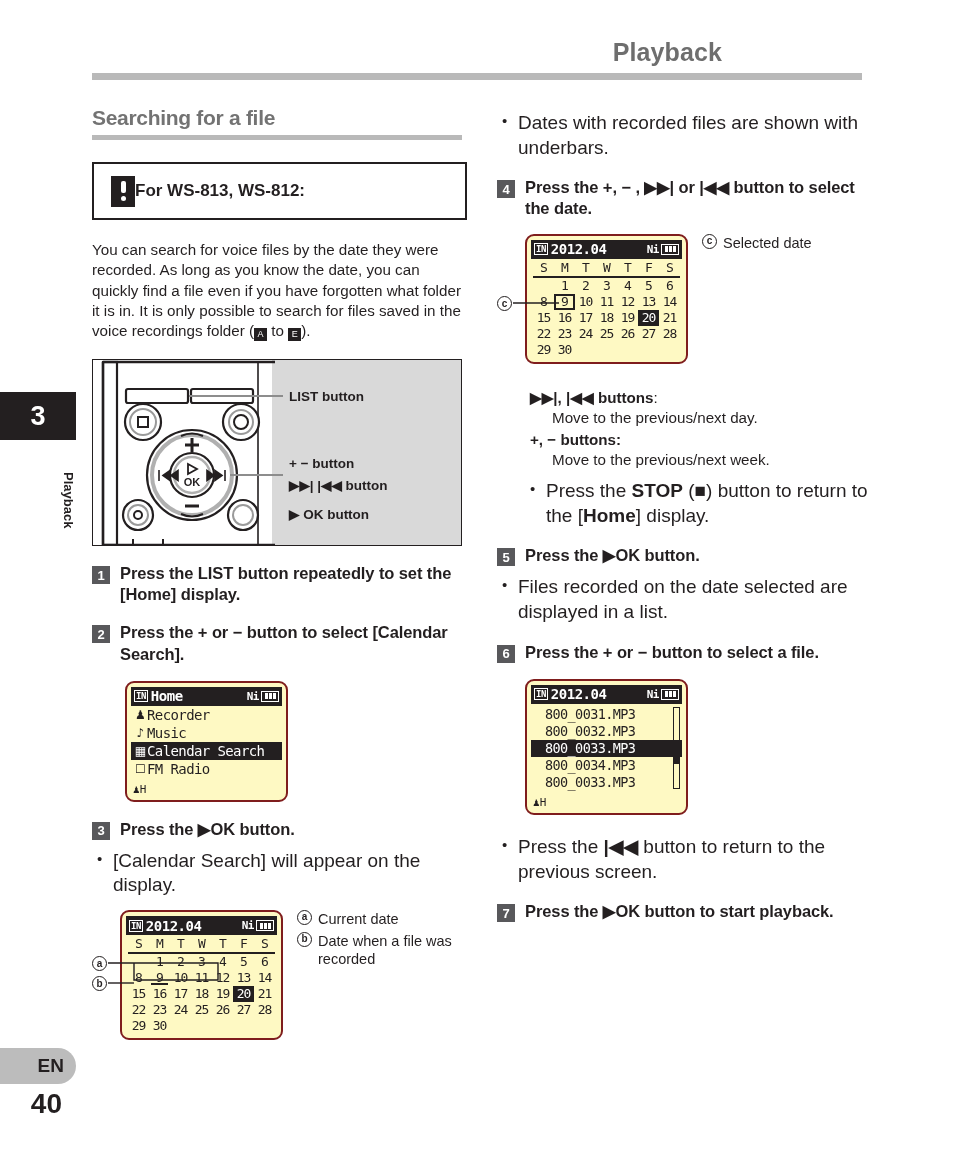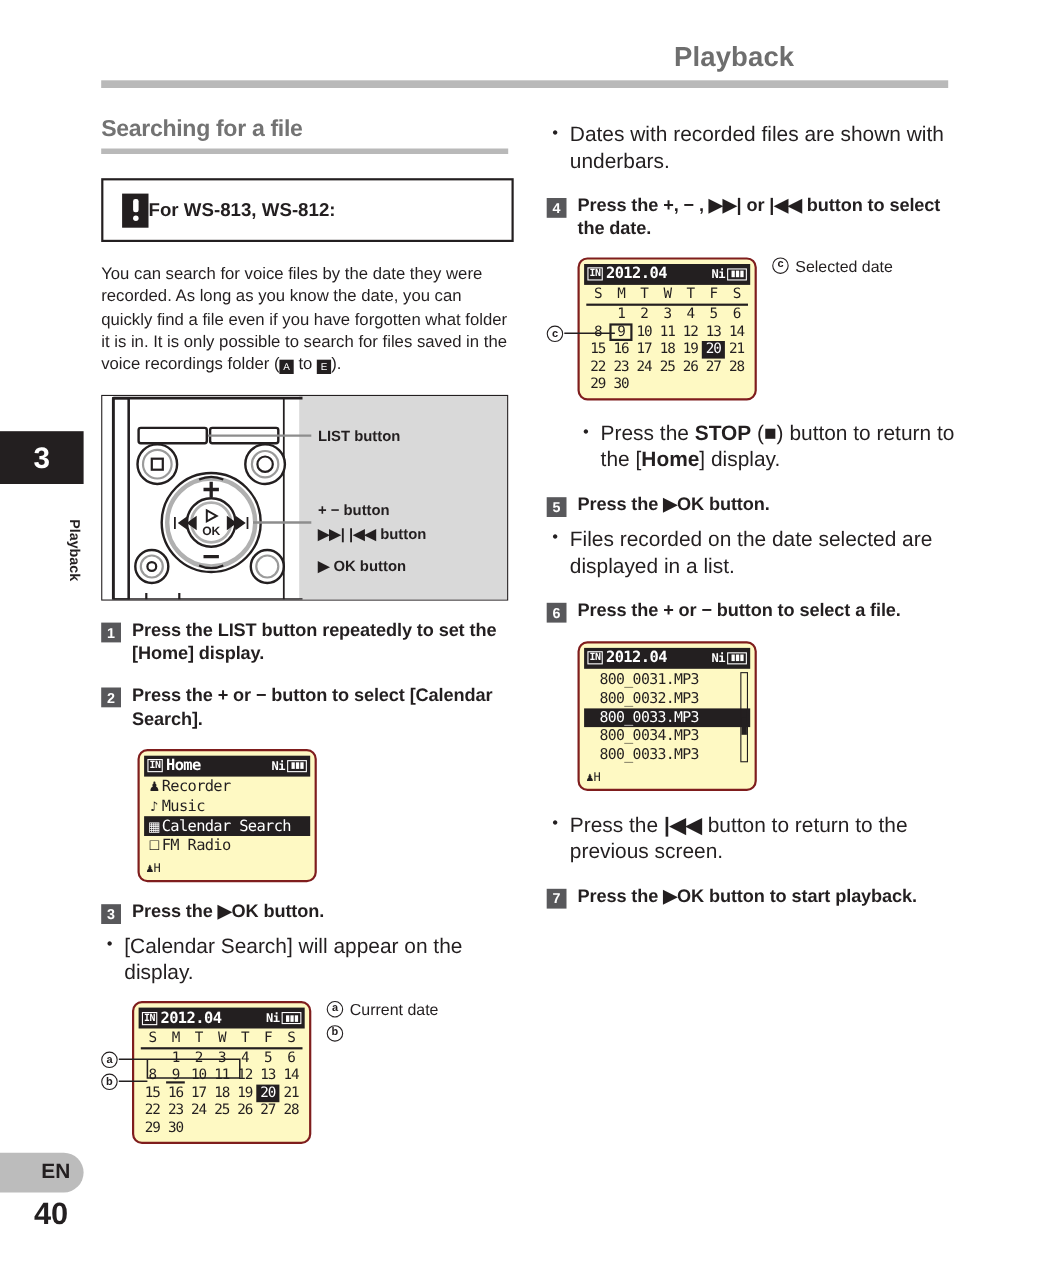--- a/index.html
+++ b/index.html
@@ -426,20 +426,21 @@
         <path d="M16 53 L42 53 L42 70 L126 70 L126 53 L42 53" fill="none" stroke="#231f20" stroke-width="1.4"></path>
         <line x1="16" y1="73" x2="42" y2="73" stroke="#231f20" stroke-width="1.4"></line>
       </svg>
       <div style="position:absolute; left:205px; top:0px;">
         <div class="callout-line">
           <span class="callout-key">a</span>
           <span>Current date</span>
         </div>
         <div class="callout-line" style="margin-top:3px">
           <span class="callout-key">b</span>
+          <span>Date when a file was recorded</span>
         </div>
       </div>
     </div>
 
   </div>
 
   <div class="col-right">
 
     <div class="bullet" style="margin-top:5px">
       <div class="dot">•</div>
@@ -528,20 +529,26 @@
         <line x1="16" y1="69" x2="62" y2="69" stroke="#231f20" stroke-width="1.4"></line>
       </svg>
       <div style="position:absolute; left:205px; top:0px;">
         <div class="callout-line">
           <span class="callout-key">c</span>
           <span>Selected date</span>
         </div>
       </div>
     </div>
 
+    <div class="sub" style="margin-top:14px; padding-left:33px;">
+      <div><b>▶▶|, |◀◀ buttons</b>:</div>
+      <span class="ind">Move to the previous/next day.</span>
+      <div style="margin-top:2px"><b>+, − buttons:</b></div>
+      <span class="ind">Move to the previous/next week.</span>
+    </div>
     <div class="bullet" style="padding-left:33px">
       <div class="dot">•</div>
       <div class="btxt"><span>Press the </span><b>STOP</b><span> (■) button to return to the [</span><b>Home</b><span>] display.</span></div>
     </div>
 
     <div class="step">
       <div class="step-num">5</div>
       <div class="step-txt">Press the ▶OK button.</div>
     </div>
     <div class="bullet">

